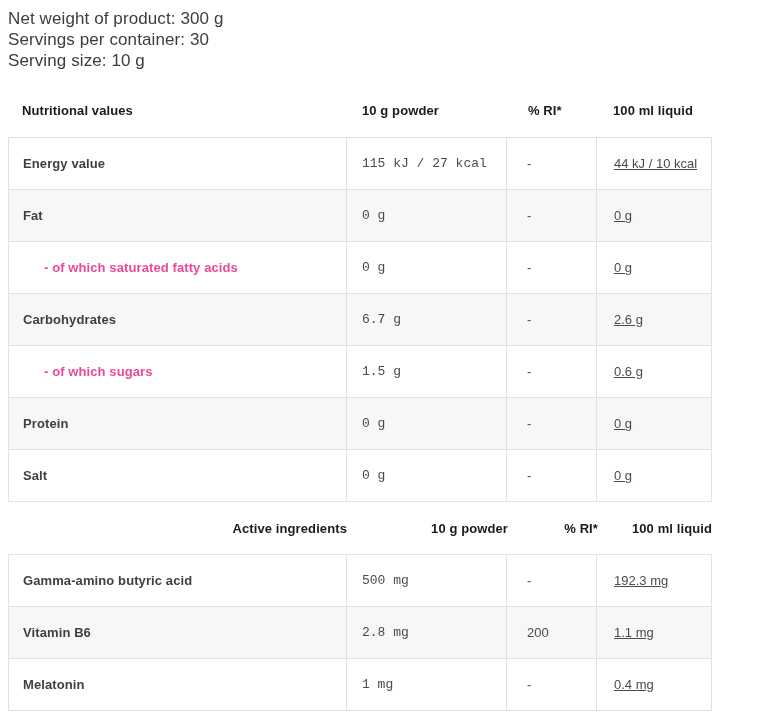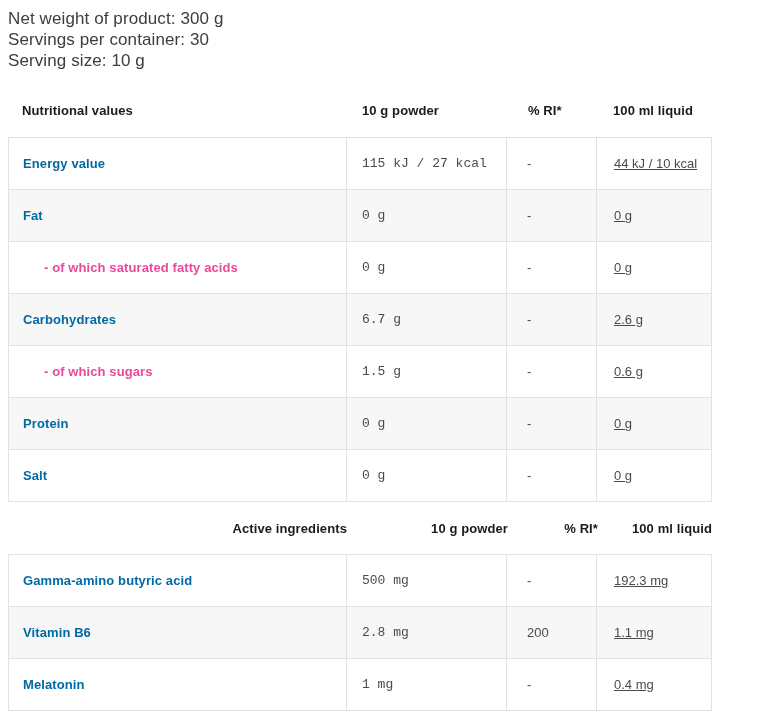--- a/index.html
+++ b/index.html
@@ -58,21 +58,21 @@
   .cell {
     display: flex;
     align-items: center;
     height: 100%;
     box-sizing: border-box;
     font-size: 13px;
   }
   .cell.c1 {
     padding-left: 14px;
     font-weight: 700;
-    color: #0369a1;
+    color: #404040;
     border-right: 1px solid #e2e2e2;
     letter-spacing: 0.1px;
   }
   .row.sub .cell.c1 {
     padding-left: 35px;
     font-weight: 700;
     color: #ec4899;
   }
   .cell.c2 {
     padding-left: 15px;

